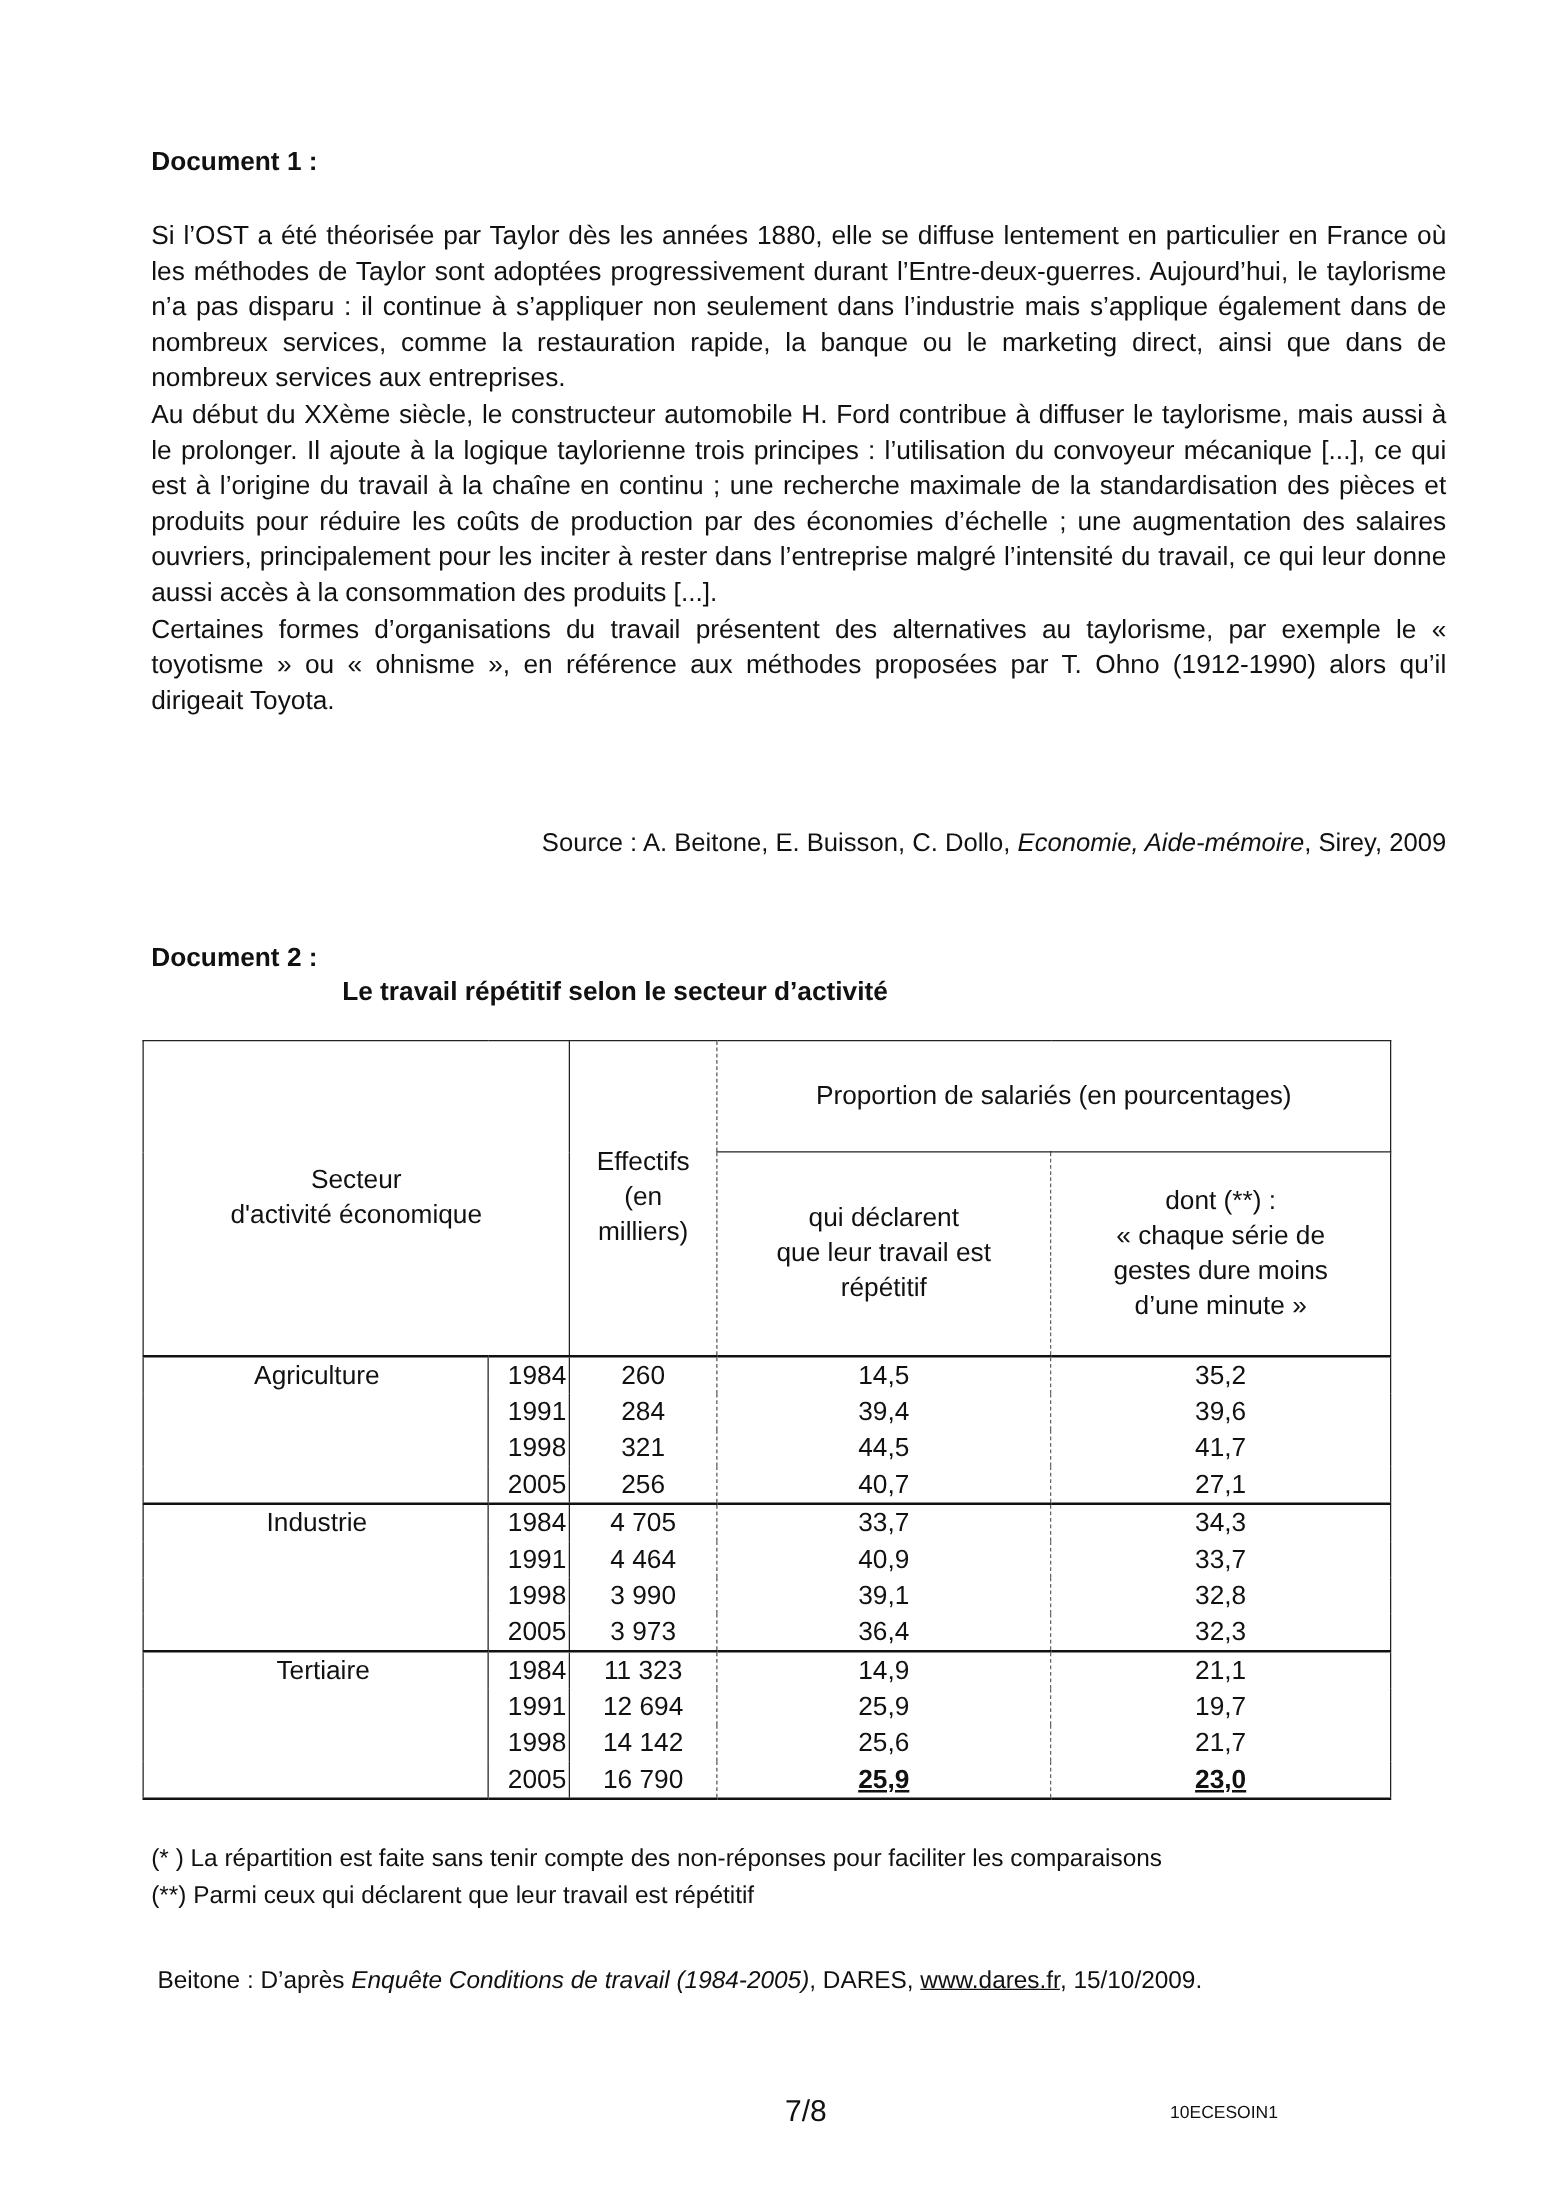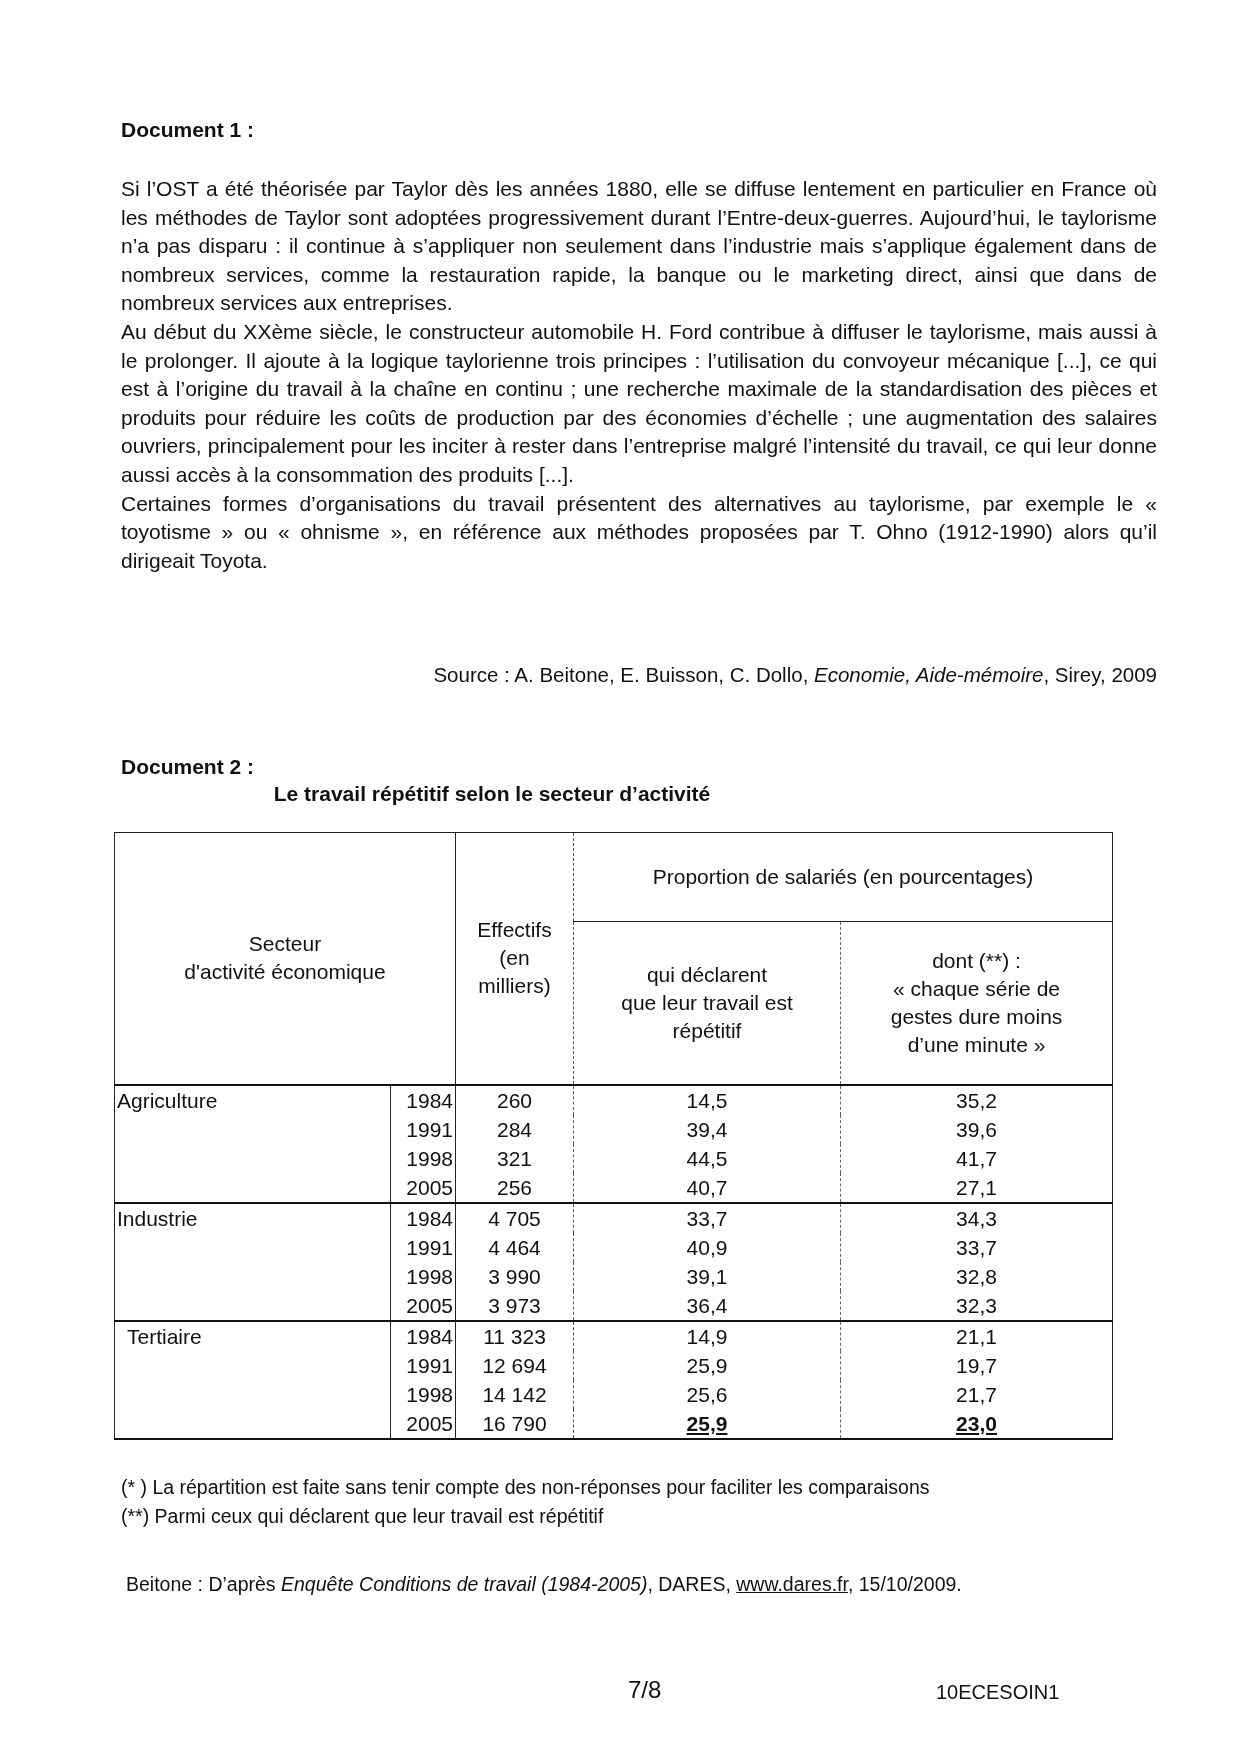--- a/index.html
+++ b/index.html
@@ -12,21 +12,21 @@
     .source { font-size: 20.5px; }
     em { font-style: italic; }
     .table-title { font-weight: bold; font-size: 21px; left: 0; width: 984px; text-align: center; }
 
     table.data { position: absolute; left: 114px; top: 832px; width: 998px; border-collapse: collapse;
                  font-size: 21px; table-layout: fixed; }
     table.data td, table.data th { padding: 0; font-weight: normal; }
     .hdr th { border: 1.5px solid #222; vertical-align: middle; text-align: center; line-height: 28px; }
     .hdr .dash-l { border-left: 1.5px dashed #555; }
     .r td { height: 29px; line-height: 29px; }
-    .c-sector { text-align: left; padding-left: 2px !important; border-left: 1.5px solid #222; vertical-align: top; }
+    .c-sector { text-align: center; padding-left: 2px !important; border-left: 1.5px solid #222; vertical-align: top; }
     .c-year { text-align: right; padding-right: 2px !important; border-left: 1.5px solid #222; border-right: 1.5px solid #222; margin-left: 48px; }
     .c-eff { text-align: center; border-right: 1.5px dashed #555; }
     .c-p1 { text-align: center; border-right: 1.5px dashed #666; }
     .c-p2 { text-align: center; border-right: 1.5px solid #222; }
     .grp-top td { border-top: 2px solid #111; }
     .last td { border-bottom: 2px solid #111; }
     .emph { font-weight: bold; text-decoration: underline; }
     .foot { font-size: 19.5px; }
     .link { text-decoration: underline; }
   </style>
@@ -166,13 +166,13 @@
 </table>
 
 <div class="abs foot" style="left:121px; top:1476px;">(* ) La répartition est faite sans tenir compte des non-réponses pour faciliter les comparaisons</div>
 <div class="abs foot" style="left:121px; top:1505px;">(**) Parmi ceux qui déclarent que leur travail est répétitif</div>
 
 <div class="abs foot" style="left:126px; top:1573px;">
   <span>Beitone : D’après </span><em>Enquête Conditions de travail (1984-2005)</em><span>, DARES, </span><span class="link">www.dares.fr</span><span>, 15/10/2009.</span>
 </div>
 
 <div class="abs" style="left:628px; top:1676px; font-size:24px;">7/8</div>
-<div class="abs" style="left:936px; top:1681px; font-size:20px;">10ECESOIN1</div>
+<div class="abs" style="left:936px; top:1681px; font-size:14px;">10ECESOIN1</div>
 
 </body></html>

